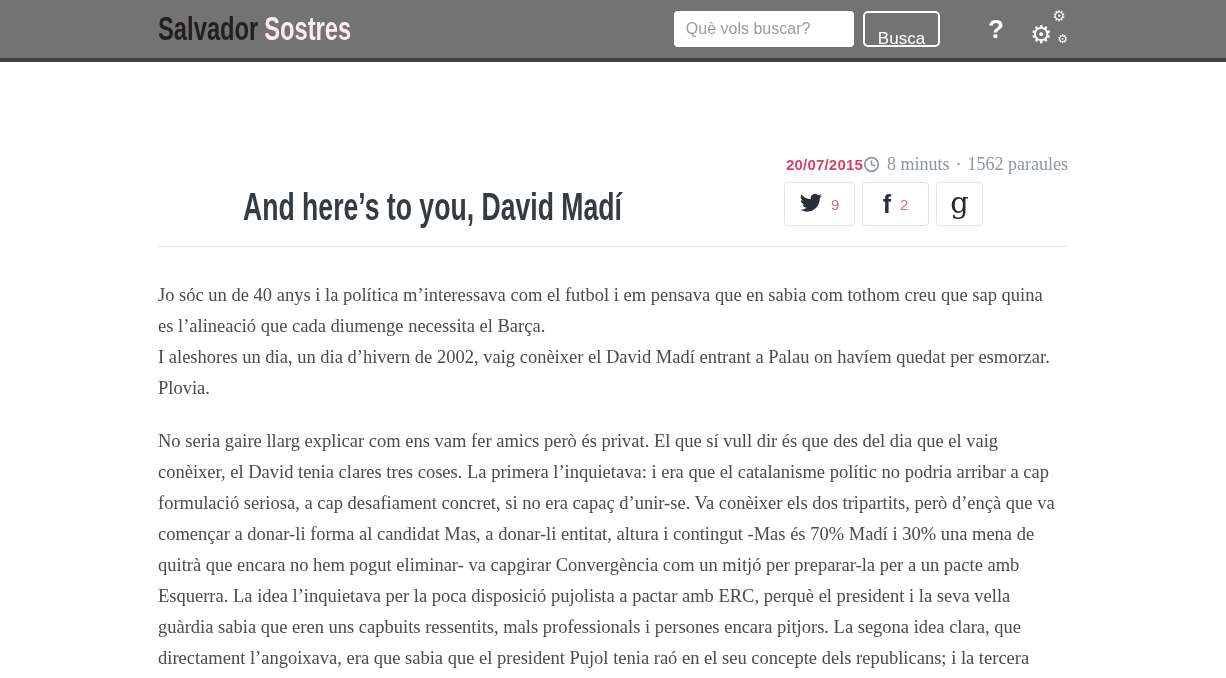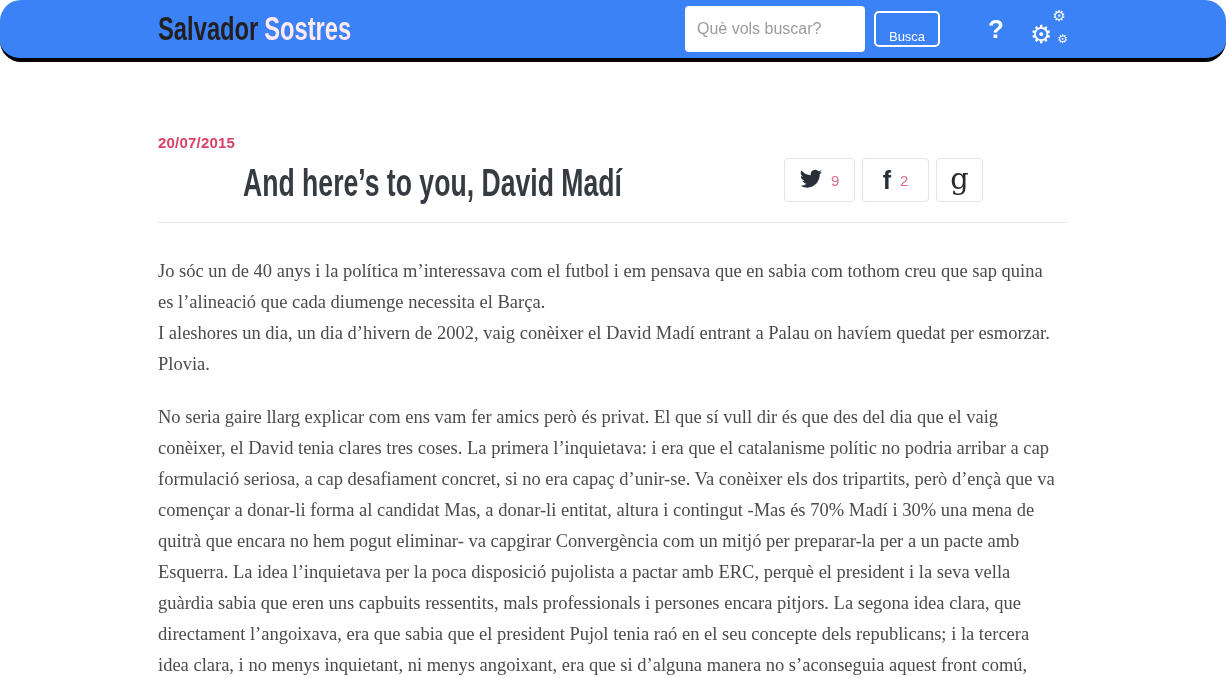--- a/index.html
+++ b/index.html
@@ -2,25 +2,24 @@
 <html><head>
 <meta charset="utf-8">
 <style>
   * { box-sizing: border-box; margin: 0; padding: 0; }
   html, body { width: 1226px; height: 678px; overflow: hidden; background: #fff; }
   body { font-family: "Liberation Sans", sans-serif; }
 
   
   .site-header {
     height: 62px;
-    background: #3b82f6;
-    border-bottom: 4px solid #000000;
+    background: #737373;
+    border-bottom: 4px solid #404040;
     display: flex;
     align-items: center;
-    border-radius: 21px;
   }
   .header-inner {
     width: 910px;
     margin: 0 auto;
     display: flex;
     align-items: center;
   }
   .logo {
     font-weight: 700;
     font-size: 33px;
@@ -28,38 +27,38 @@
     white-space: nowrap;
     transform: scaleX(0.72);
     transform-origin: 0 50%;
     cursor: pointer;
   }
   .logo .first { color: #231f20; }
   .logo .second { color: #ffeaf1; margin-left: 8px; }
 
   .search-zone { margin-left: auto; display: flex; align-items: center; }
   .search-input {
-    width: 180px; height: 46px;
+    width: 180px; height: 36px;
     border: none; border-radius: 4px;
     background: #fff;
     padding: 0 12px;
     font-size: 16px; color: #555;
     font-family: "Liberation Sans", sans-serif;
     outline: none;
   }
   .search-input::placeholder { color: #9b9b9b; }
   .btn-busca {
     margin-left: 9px;
     height: 36px;
     padding: 16px 13px;
     background: transparent;
     border: 2px solid #fff;
     border-radius: 5px;
     color: #fff;
-    font-size: 13px;
+    font-size: 17px;
     font-family: "Liberation Sans", sans-serif;
     cursor: pointer;
   }
   .help-icon {
     margin-left: 48px;
     color: #fff; font-size: 26px; font-weight: 700;
     cursor: pointer; line-height: 1;
   }
   .gears {
     margin-left: 26px;
@@ -68,22 +67,22 @@
     color: #fff;
     font-family: "DejaVu Sans", sans-serif;
   }
   .gears .g-big   { position: absolute; left: 0;  bottom: 1px; font-size: 25px; line-height: 1; }
   .gears .g-small { position: absolute; right: 2px; top: -1px; font-size: 15px; line-height: 1; }
   .gears .g-tiny  { position: absolute; right: 0; bottom: 3px; font-size: 12px; line-height: 1; }
 
   
   .container { width: 910px; margin: 0 auto; }
   .article-top {
-    margin-top: 72px;
-    display: flex; justify-content: flex-start; align-items: center;
+    margin-top: 92px;
+    display: flex; justify-content: flex-end; align-items: center;
   }
   .article-date {
     color: #da4168; font-size: 15px; font-weight: 700; letter-spacing: 0.2px;
   }
   .article-meta {
     display: flex; align-items: center;
     color: #8d969d;
     font-family: "Liberation Serif", serif;
     font-size: 18px;
   }
@@ -156,20 +155,31 @@
         <span class="g-tiny">⚙</span>
       </span>
     </div>
   </div>
 </header>
 
 <main class="container">
 
   <div class="article-top">
     <span class="article-date">20/07/2015</span>
+    <span class="article-meta">
+      <span class="clock">
+        <svg width="17" height="17" viewBox="0 0 16 16">
+          <circle cx="8" cy="8" r="6.4" fill="none" stroke="#8d969d" stroke-width="1.6"></circle>
+          <path d="M8 4.6 L8 8.2 L11 9.2" fill="none" stroke="#8d969d" stroke-width="1.4" stroke-linecap="round"></path>
+        </svg>
+      </span>
+      <span>8 minuts</span>
+      <span class="sep">·</span>
+      <span>1562 paraules</span>
+    </span>
   </div>
 
   <div class="title-row">
     <h1 class="article-title">And here’s to you, David Madí</h1>
 
     <div class="share-row">
       <div class="share-btn tw">
         <span>
           <svg width="22" height="22" viewBox="0 0 16 16" fill="#272f38">
             <path d="M5.026 15c6.038 0 9.341-5.003 9.341-9.334 0-.14 0-.282-.006-.422A6.685 6.685 0 0 0 16 3.542a6.658 6.658 0 0 1-1.889.518 3.301 3.301 0 0 0 1.447-1.817 6.533 6.533 0 0 1-2.087.793A3.286 3.286 0 0 0 7.875 6.03a9.325 9.325 0 0 1-6.767-3.429 3.289 3.289 0 0 0 1.018 4.382A3.323 3.323 0 0 1 .64 6.575v.045a3.288 3.288 0 0 0 2.632 3.218 3.203 3.203 0 0 1-.865.115 3.23 3.23 0 0 1-.614-.057 3.283 3.283 0 0 0 3.067 2.277A6.588 6.588 0 0 1 .78 13.58a6.32 6.32 0 0 1-.78-.045A9.344 9.344 0 0 0 5.026 15z"></path>

